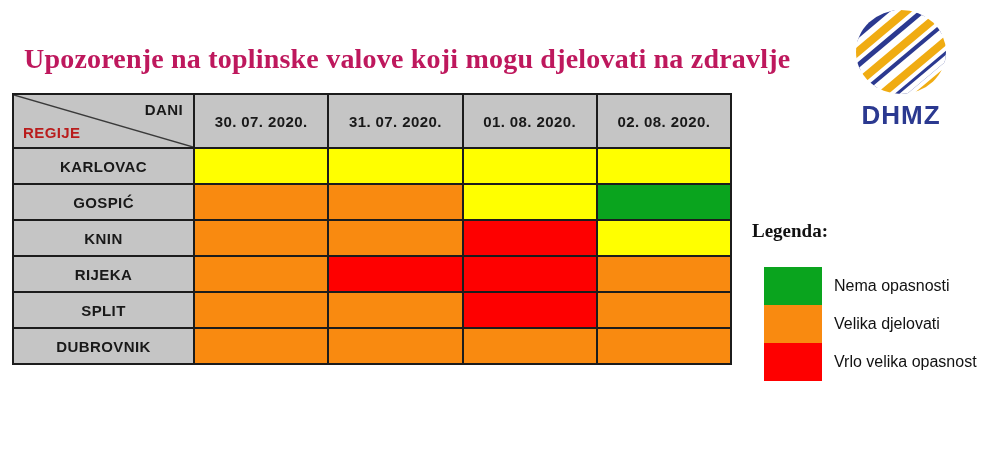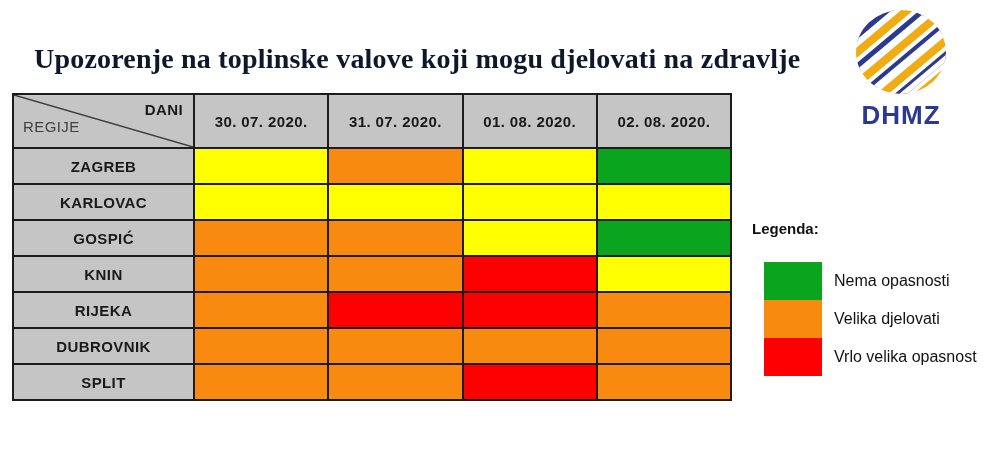--- a/index.html
+++ b/index.html
@@ -1,23 +1,23 @@
 <!DOCTYPE html>
 <html><head>
 <meta charset="utf-8">
 <style>
   html,body{margin:0;padding:0;}
   body{
     width:1000px;height:476px;position:relative;overflow:hidden;
     background:#ffffff;font-family:"Liberation Sans",sans-serif;
   }
   .title{
-    position:absolute;left:34px;top:24px;width:830px;
+    position:absolute;left:24px;top:24px;width:830px;
     font-family:"Liberation Serif",serif;font-weight:bold;
-    font-size:28px;color:#0f172a;letter-spacing:.2px;white-space:nowrap;
+    font-size:28px;color:#be185d;letter-spacing:.2px;white-space:nowrap;
   }
   
   .logo{position:absolute;left:845px;top:6px;width:112px;text-align:center;}
   .logo-text{
     font-size:26px;font-weight:bold;color:#2b3990;letter-spacing:1px;
     margin-top:-6px;font-family:"Liberation Sans",sans-serif;
   }
   
   table.heat{
     position:absolute;left:12px;top:93px;width:720px;
@@ -27,26 +27,26 @@
   table.heat col.c-region{width:181px;}
   tr.header-row{height:54px;}
   tr.data-row{height:36px;}
   td.head{
     background:#c5c5c5;font-weight:bold;font-size:15px;color:#191919;
     text-align:center;letter-spacing:.4px;
   }
   td.corner{background:#c5c5c5;position:relative;}
   td.corner svg{position:absolute;left:0;top:0;width:100%;height:100%;display:block;}
   .corner-top{position:absolute;top:6px;right:10px;font-weight:bold;font-size:15px;color:#191919;letter-spacing:.4px;}
-  .corner-bottom{position:absolute;bottom:12px;left:9px;font-weight:normal;font-size:15px;color:#404040;letter-spacing:.4px;}
+  .corner-bottom{position:absolute;bottom:6px;left:9px;font-weight:bold;font-size:15px;color:#b91c1c;letter-spacing:.4px;}
   
   .legend{position:absolute;left:748px;top:220px;width:250px;}
   .legend-title{
-    font-family:Liberation Sans, sans-serif;font-weight:bold;
-    font-size:15px;color:#111;margin-left:4px;
+    font-family:Liberation Serif, serif;font-weight:bold;
+    font-size:19px;color:#111;margin-left:4px;
   }
   .legend-items{margin:25px 0 0 16px;text-align:right;}
   .legend-item{display:flex;align-items:center;height:38px;}
   .swatch{width:58px;height:38px;flex:0 0 58px;}
   .legend-label{margin-left:12px;font-size:16px;color:#111;white-space:nowrap;}
 </style>
 </head>
 <body>
 
 <h1 class="title">Upozorenje na toplinske valove koji mogu djelovati na zdravlje</h1>
@@ -97,27 +97,20 @@
       </svg>
       <span class="corner-top">DANI</span>
       <span class="corner-bottom">REGIJE</span>
     </td>
     <td class="head">30. 07. 2020.</td>
     <td class="head">31. 07. 2020.</td>
     <td class="head">01. 08. 2020.</td>
     <td class="head">02. 08. 2020.</td>
   </tr>
   <tr class="data-row">
-    <td class="head">ZAGREB</td>
-    <td class="cell" style="background-color: rgb(255, 255, 0);"></td>
-    <td class="cell" style="background-color: rgb(249, 138, 16);"></td>
-    <td class="cell" style="background-color: rgb(255, 255, 0);"></td>
-    <td class="cell" style="background-color: rgb(10, 164, 30);"></td>
-  </tr>
-  <tr class="data-row">
     <td class="head">KARLOVAC</td>
     <td class="cell" style="background-color: rgb(255, 255, 0);"></td>
     <td class="cell" style="background-color: rgb(255, 255, 0);"></td>
     <td class="cell" style="background-color: rgb(255, 255, 0);"></td>
     <td class="cell" style="background-color: rgb(255, 255, 0);"></td>
   </tr>
   <tr class="data-row">
     <td class="head">GOSPIĆ</td>
     <td class="cell" style="background-color: rgb(249, 138, 16);"></td>
     <td class="cell" style="background-color: rgb(249, 138, 16);"></td>
@@ -132,31 +125,31 @@
     <td class="cell" style="background-color: rgb(255, 255, 0);"></td>
   </tr>
   <tr class="data-row">
     <td class="head">RIJEKA</td>
     <td class="cell" style="background-color: rgb(249, 138, 16);"></td>
     <td class="cell" style="background-color: rgb(254, 0, 0);"></td>
     <td class="cell" style="background-color: rgb(254, 0, 0);"></td>
     <td class="cell" style="background-color: rgb(249, 138, 16);"></td>
   </tr>
   <tr class="data-row">
+    <td class="head">SPLIT</td>
+    <td class="cell" style="background-color: rgb(249, 138, 16);"></td>
+    <td class="cell" style="background-color: rgb(249, 138, 16);"></td>
+    <td class="cell" style="background-color: rgb(254, 0, 0);"></td>
+    <td class="cell" style="background-color: rgb(249, 138, 16);"></td>
+  </tr>
+  <tr class="data-row">
     <td class="head">DUBROVNIK</td>
     <td class="cell" style="background-color: rgb(249, 138, 16);"></td>
     <td class="cell" style="background-color: rgb(249, 138, 16);"></td>
     <td class="cell" style="background-color: rgb(249, 138, 16);"></td>
-    <td class="cell" style="background-color: rgb(249, 138, 16);"></td>
-  </tr>
-  <tr class="data-row">
-    <td class="head">SPLIT</td>
-    <td class="cell" style="background-color: rgb(249, 138, 16);"></td>
-    <td class="cell" style="background-color: rgb(249, 138, 16);"></td>
-    <td class="cell" style="background-color: rgb(254, 0, 0);"></td>
     <td class="cell" style="background-color: rgb(249, 138, 16);"></td>
   </tr>
 </tbody>
   </table>
 
 <div class="legend">
   <div class="legend-title">Legenda:</div>
   <div class="legend-items">
     <div class="legend-item">
       <span class="swatch" style="background-color: rgb(10, 164, 30);"></span>

